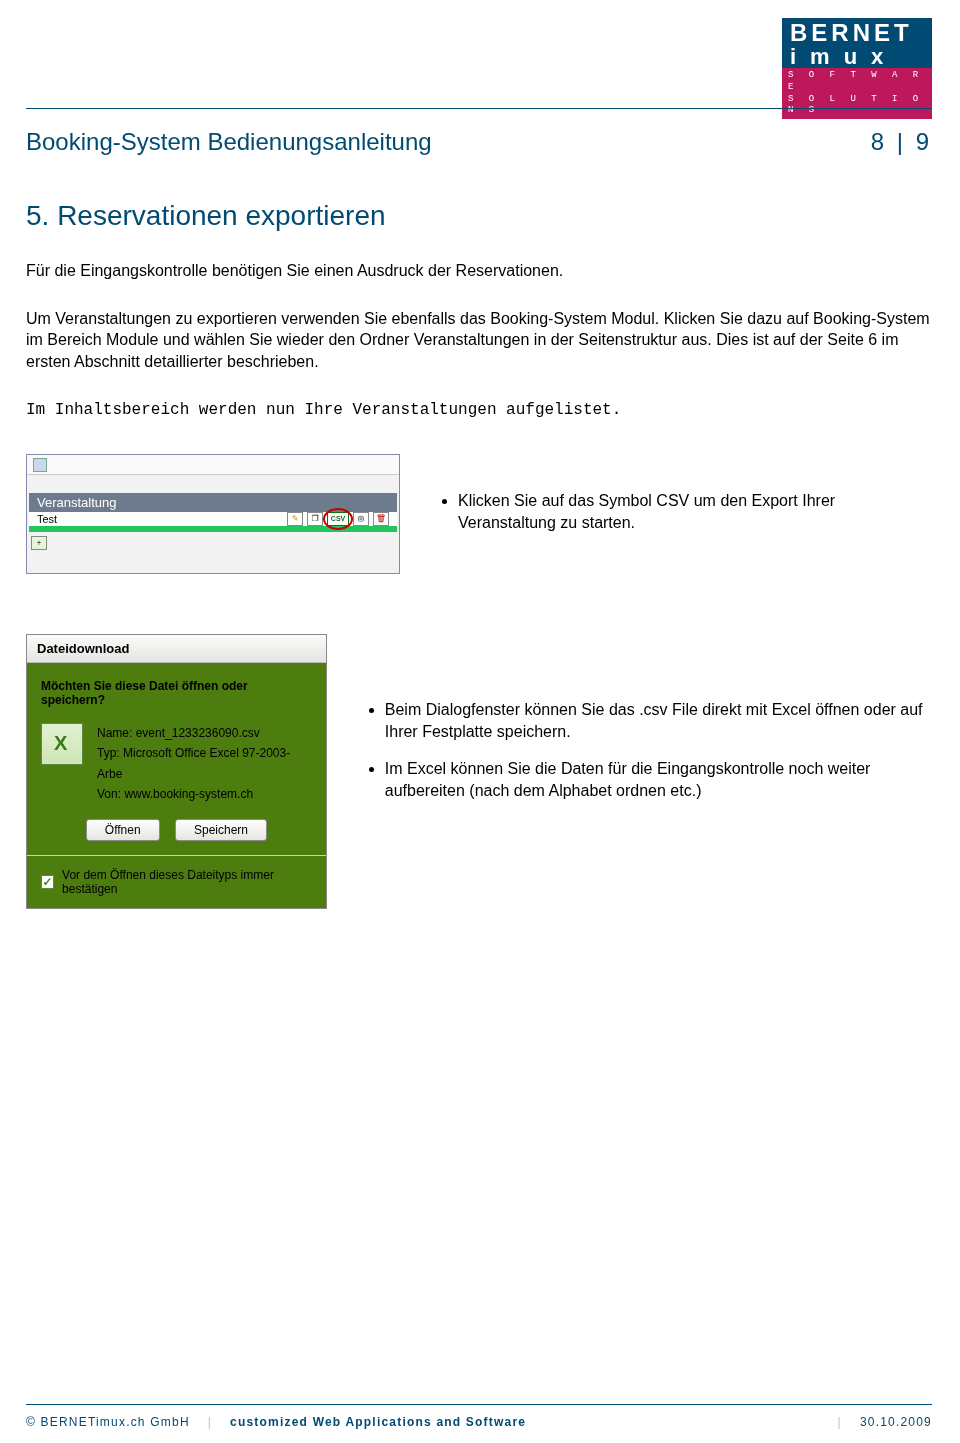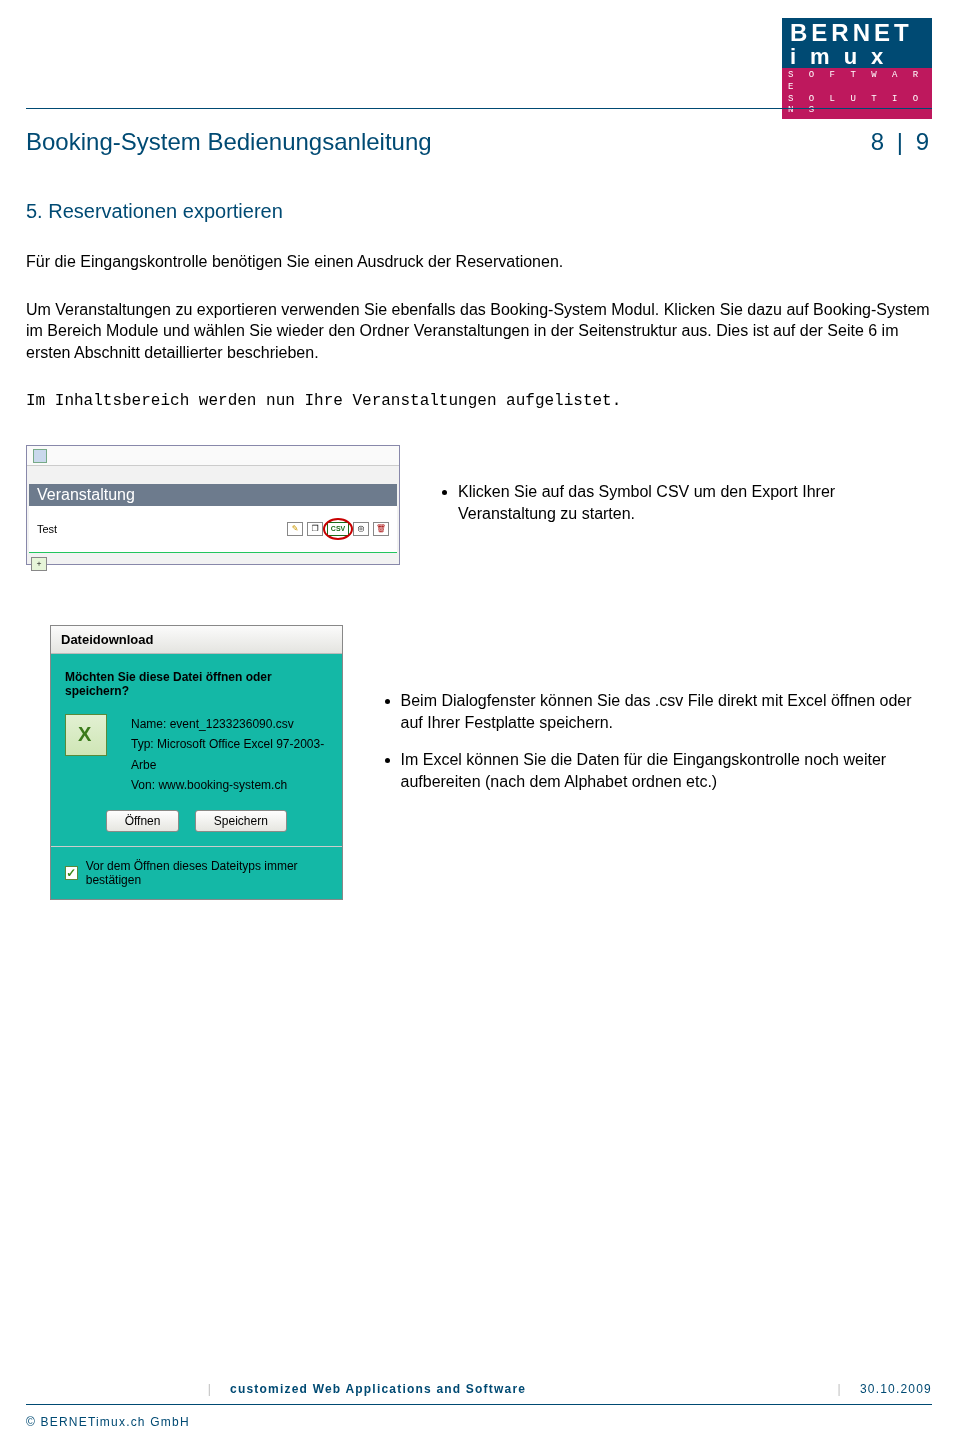--- a/index.html
+++ b/index.html
@@ -67,21 +67,21 @@
     letter-spacing: 3px;
   }
   
   .content {
     position: absolute;
     top: 200px;
     left: 26px;
     right: 28px;
   }
   .h-sec {
-    font-size: 20px;
+    font-size: 28px;
     color: #004a73;
     font-weight: normal;
     margin-bottom: 28px;
   }
   .para {
     font-size: 16px;
     line-height: 1.35;
     margin-bottom: 26px;
   }
   
@@ -101,31 +101,31 @@
     height: 20px;
     padding: 3px 6px;
   }
   .shot1 .disk-icon {
     width: 14px; height: 14px; background: #c9d8ec; border: 1px solid #7a8; display: inline-block;
   }
   .shot1 .veranst-hdr {
     background: #6d7b8d;
     color: #fff;
     padding: 2px 8px;
-    font-size: 16px;
+    font-size: 13px;
     margin: 18px 2px 0 2px;
   }
   .shot1 .row {
     background: #fff;
     margin: 0 2px;
-    padding: 16px 8px;
+    padding: 0 8px;
     display: flex;
     align-items: center;
     justify-content: space-between;
-    border-bottom: 1px solid #22c55e;
+    border-bottom: 6px solid #22c55e;
   }
   .shot1 .row-icons { display: flex; gap: 4px; align-items: center; }
   .shot1 .ico { width: 16px; height: 14px; border: 1px solid #888; background: #fff; font-size: 8px; display:flex; align-items:center; justify-content:center; }
   .shot1 .ico.pencil { color:#c90; }
   .shot1 .ico.csv { font-size:7px; font-weight:bold; color:#1a6b1a; border-color:#1a6b1a; width:22px; }
   .shot1 .ico.trash { color:#a11; }
   .shot1 .csv-circle {
     position: absolute;
     border: 2px solid #c80000;
     border-radius: 50%;
@@ -151,33 +151,32 @@
     padding-top: 42px;
   }
   .bullets li { margin-bottom: 14px; margin-left: 18px; }
 
   
   .shot2 {
     width: 438px;
     border: 1px solid #888;
     font-family: Tahoma, Verdana, sans-serif;
     font-size: 12px;
-    background: #14b8a6;
-    margin-left: 24px;
+    background: #4d7c0f;
   }
   .shot2 .dlg-title {
     background: linear-gradient(#fbfbfb,#e4e4e0);
     border-bottom: 1px solid #bbb;
     padding: 6px 10px;
     font-weight: bold;
     font-size: 13px;
   }
   .shot2 .dlg-body { padding: 16px 14px 10px 14px; border-radius: 28px; }
   .shot2 .dlg-q { font-weight: bold; margin-bottom: 16px; }
-  .shot2 .dlg-info { display:flex; gap:24px; }
+  .shot2 .dlg-info { display:flex; gap:14px; }
   .shot2 .xls-icon {
     width: 42px; height: 42px;
     border: 1px solid #5a8a3a;
     background: linear-gradient(#e2f0d2,#cfe6b6);
     position: relative;
     flex-shrink: 0;
   }
   .shot2 .xls-icon:after {
     content: "X";
     color: #3a7a1a;
@@ -226,21 +225,21 @@
     border-top: 1px solid #004a73;
   }
   .footer {
     position: absolute;
     left: 26px; right: 28px;
     bottom: 14px;
     display: flex;
     font-size: 12px;
     letter-spacing: 1.2px;
   }
-  .footer .col { color: #004a73; margin-top: 33px; }
+  .footer .col { color: #004a73; }
   .footer .sep { color: #c0c0c0; padding: 0 18px; }
   .footer .mid { color: #004a73; font-weight: bold; flex-grow: 1; text-align: left; }
   .footer .right { color: #004a73; }
 </style>
 </head>
 <body>
 
 <div class="logo">
   <div class="logo-top">
     <div>BERNET</div>

